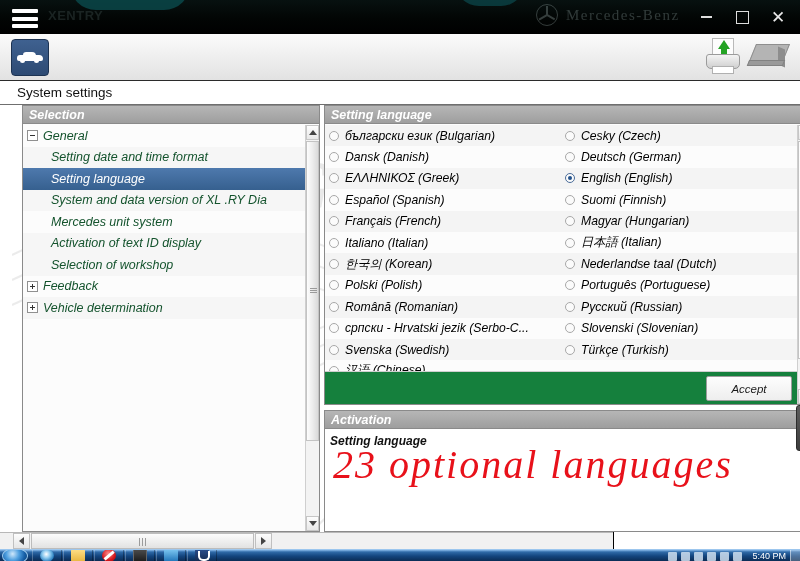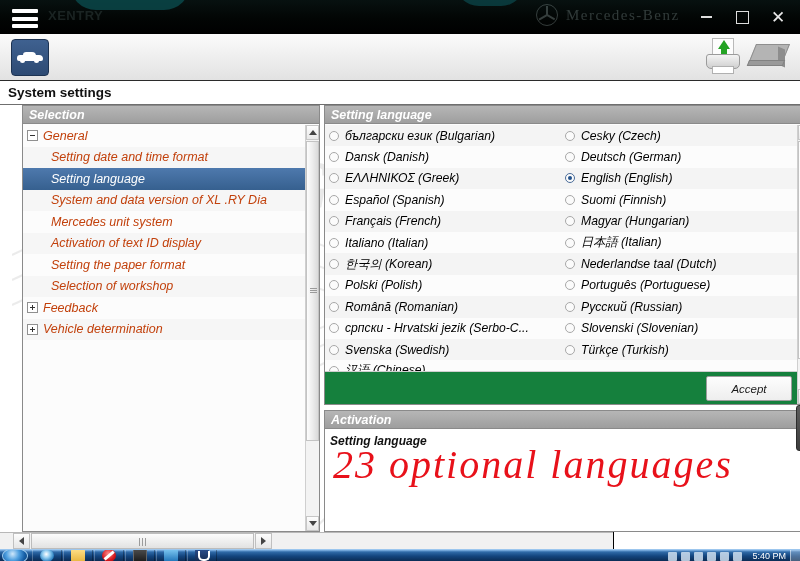--- a/index.html
+++ b/index.html
@@ -159,21 +159,21 @@
     background: #8d8d8d; transform: skewY(22deg);
   }
 
   
   .pagetitle {
     position: absolute; top: 81px; left: 0; width: 800px; height: 24px;
     background: #ffffff; border-bottom: 1px solid #6f6f6f;
     display: flex; align-items: center;
   }
   .pagetitle span {
-    margin-left: 8px; font-size: 13.5px; font-weight: bold; color: #111;
+    margin-left: 17px; font-size: 13.5px; font-weight: normal; color: #111;
   }
 
   
   .content {
     position: absolute; top: 105px; left: 12px; width: 800px; height: 366px;
     background: #fff;
     font-style: italic;
   }
 
   
@@ -199,21 +199,21 @@
     color: #ffffff; font-size: 12.5px; font-weight: bold;
     display: flex; align-items: center; padding-left: 6px;
     border-bottom: 1px solid #8a8a8a;
   }
   .tree {
     position: absolute; top: 19px; left: 0; right: 14px; bottom: 0;
     overflow: hidden; background: transparent;
   }
   .tree-row {
     height: 21.5px; display: flex; align-items: center;
-    font-size: 12.5px; color: #c2410c; white-space: nowrap;
+    font-size: 12.5px; color: #14532d; white-space: nowrap;
     position: relative; padding-left: 4px;
   }
   .tree-row.alt { background: rgba(244,244,244,.75); }
   .tree-row.sel {
     background: #3f6ba3;
     background: linear-gradient(180deg,#4e79ad 0%,#36608f 100%);
     color: #ffffff;
   }
   .tw {
     width: 11px; height: 11px; border: 1px solid #909090; background: #fff;
@@ -506,24 +506,20 @@
             <span>System and data version of XL    .RY Dia</span>
           </div>
           <div class="tree-row">
             <span class="indent"></span>
             <span>Mercedes unit system</span>
           </div>
           <div class="tree-row alt">
             <span class="indent"></span>
             <span>Activation of text ID display</span>
           </div>
-          <div class="tree-row">
-            <span class="indent"></span>
-            <span>Setting the paper format</span>
-          </div>
           <div class="tree-row alt">
             <span class="indent"></span>
             <span>Selection of workshop</span>
           </div>
           <div class="tree-row">
             <span class="tw plus"></span>
             <span>Feedback</span>
           </div>
           <div class="tree-row alt">
             <span class="tw plus"></span>

